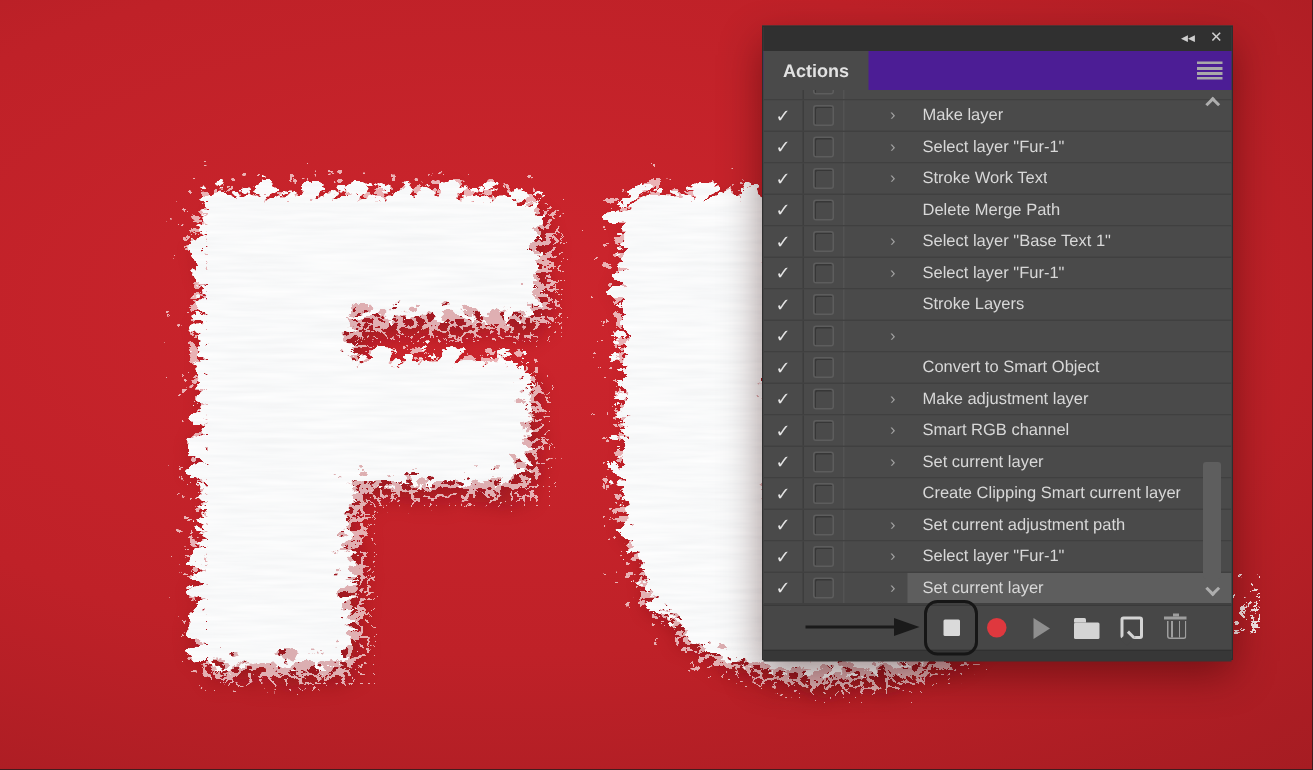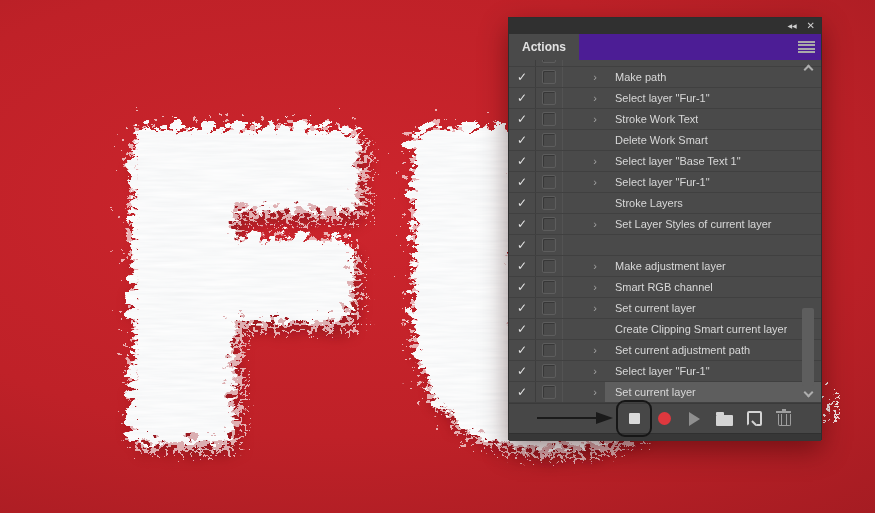--- a/index.html
+++ b/index.html
@@ -146,21 +146,21 @@
           <div class="row">
     <div class="col-toggle">
       <span class="check">✓</span>
     </div>
     <div class="col-dialog">
       <span class="dlgbox"></span>
     </div>
     <div class="content">
       <span class="chev">›</span>
       <div class="label-wrap">
-        <span class="label">Make path</span>
+        <span class="label">Make layer</span>
       </div>
     </div>
   </div>
           <div class="row">
     <div class="col-toggle">
       <span class="check">✓</span>
     </div>
     <div class="col-dialog">
       <span class="dlgbox"></span>
     </div>
@@ -188,21 +188,21 @@
           <div class="row">
     <div class="col-toggle">
       <span class="check">✓</span>
     </div>
     <div class="col-dialog">
       <span class="dlgbox"></span>
     </div>
     <div class="content">
       <span class="chev"></span>
       <div class="label-wrap">
-        <span class="label">Delete Work Smart</span>
+        <span class="label">Delete Merge Path</span>
       </div>
     </div>
   </div>
           <div class="row">
     <div class="col-toggle">
       <span class="check">✓</span>
     </div>
     <div class="col-dialog">
       <span class="dlgbox"></span>
     </div>
@@ -243,34 +243,34 @@
   </div>
           <div class="row">
     <div class="col-toggle">
       <span class="check">✓</span>
     </div>
     <div class="col-dialog">
       <span class="dlgbox"></span>
     </div>
     <div class="content">
       <span class="chev">›</span>
-      <div class="label-wrap">
-        <span class="label">Set Layer Styles of current layer</span>
-      </div>
     </div>
   </div>
           <div class="row">
     <div class="col-toggle">
       <span class="check">✓</span>
     </div>
     <div class="col-dialog">
       <span class="dlgbox"></span>
     </div>
     <div class="content">
       <span class="chev"></span>
+      <div class="label-wrap">
+        <span class="label">Convert to Smart Object</span>
+      </div>
     </div>
   </div>
           <div class="row">
     <div class="col-toggle">
       <span class="check">✓</span>
     </div>
     <div class="col-dialog">
       <span class="dlgbox"></span>
     </div>
     <div class="content">

